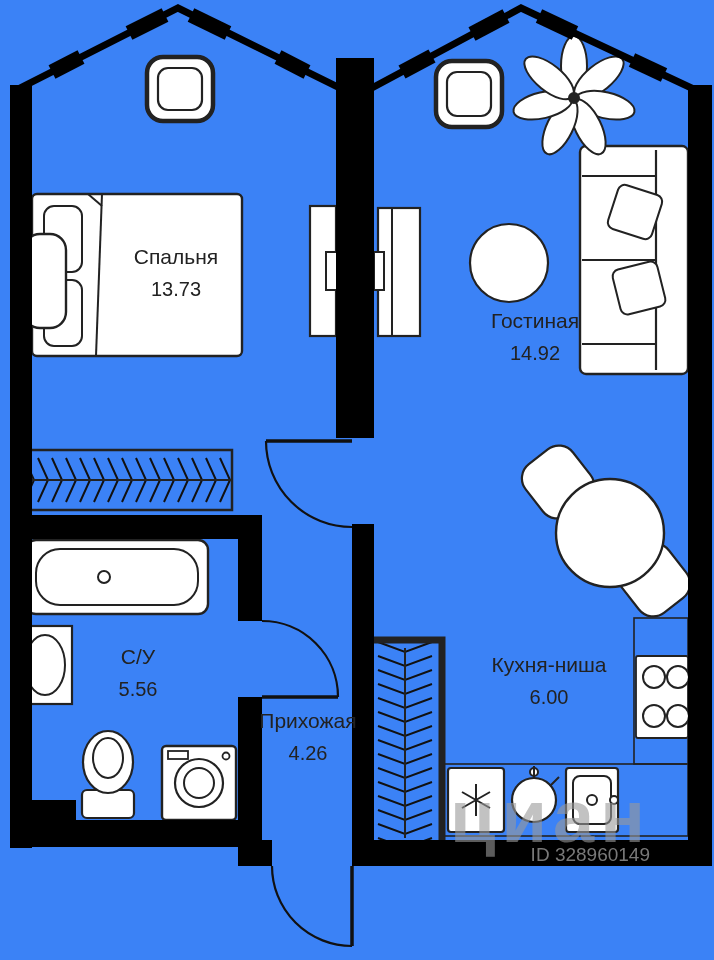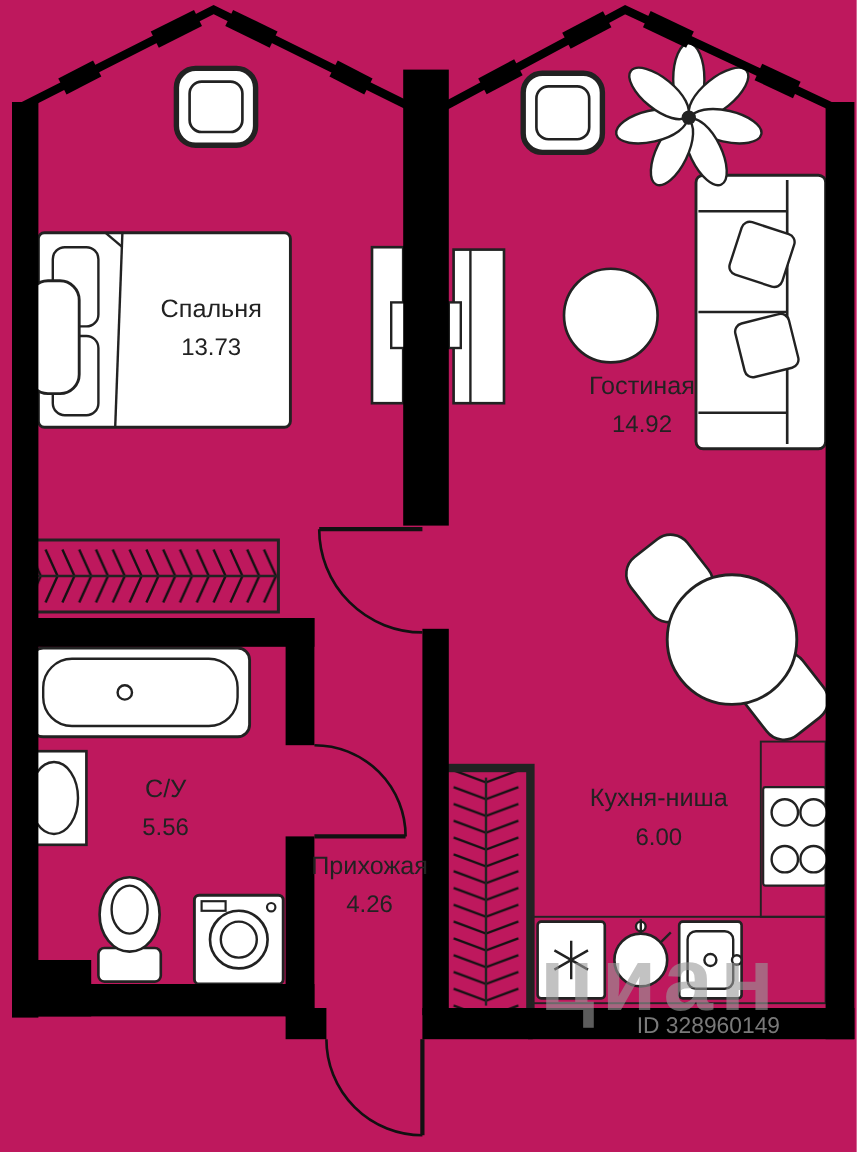--- a/index.html
+++ b/index.html
@@ -1,17 +1,17 @@
 <!DOCTYPE html>
 <html><head>
 <meta charset="utf-8">
 <style>
   html,body{margin:0;padding:0;background:#ffffff;}
   .plan-wrap{
-    width:714px;height:960px;position:relative;background:#be185d;
+    width:714px;height:960px;position:relative;background:#3b82f6;
     font-family:"Liberation Sans","DejaVu Sans",sans-serif;
     overflow:hidden;
   }
   svg{display:block;}
   text{font-family:"Liberation Sans","DejaVu Sans",sans-serif;}
   .room-name{font-size:21px;fill:#222222;}
   .room-area{font-size:20px;fill:#222222;}
   .wm-logo{font-size:74px;font-weight:bold;letter-spacing:6px;opacity:.6;}
   .wm-id{font-size:19px;opacity:.85;}
 </style>

